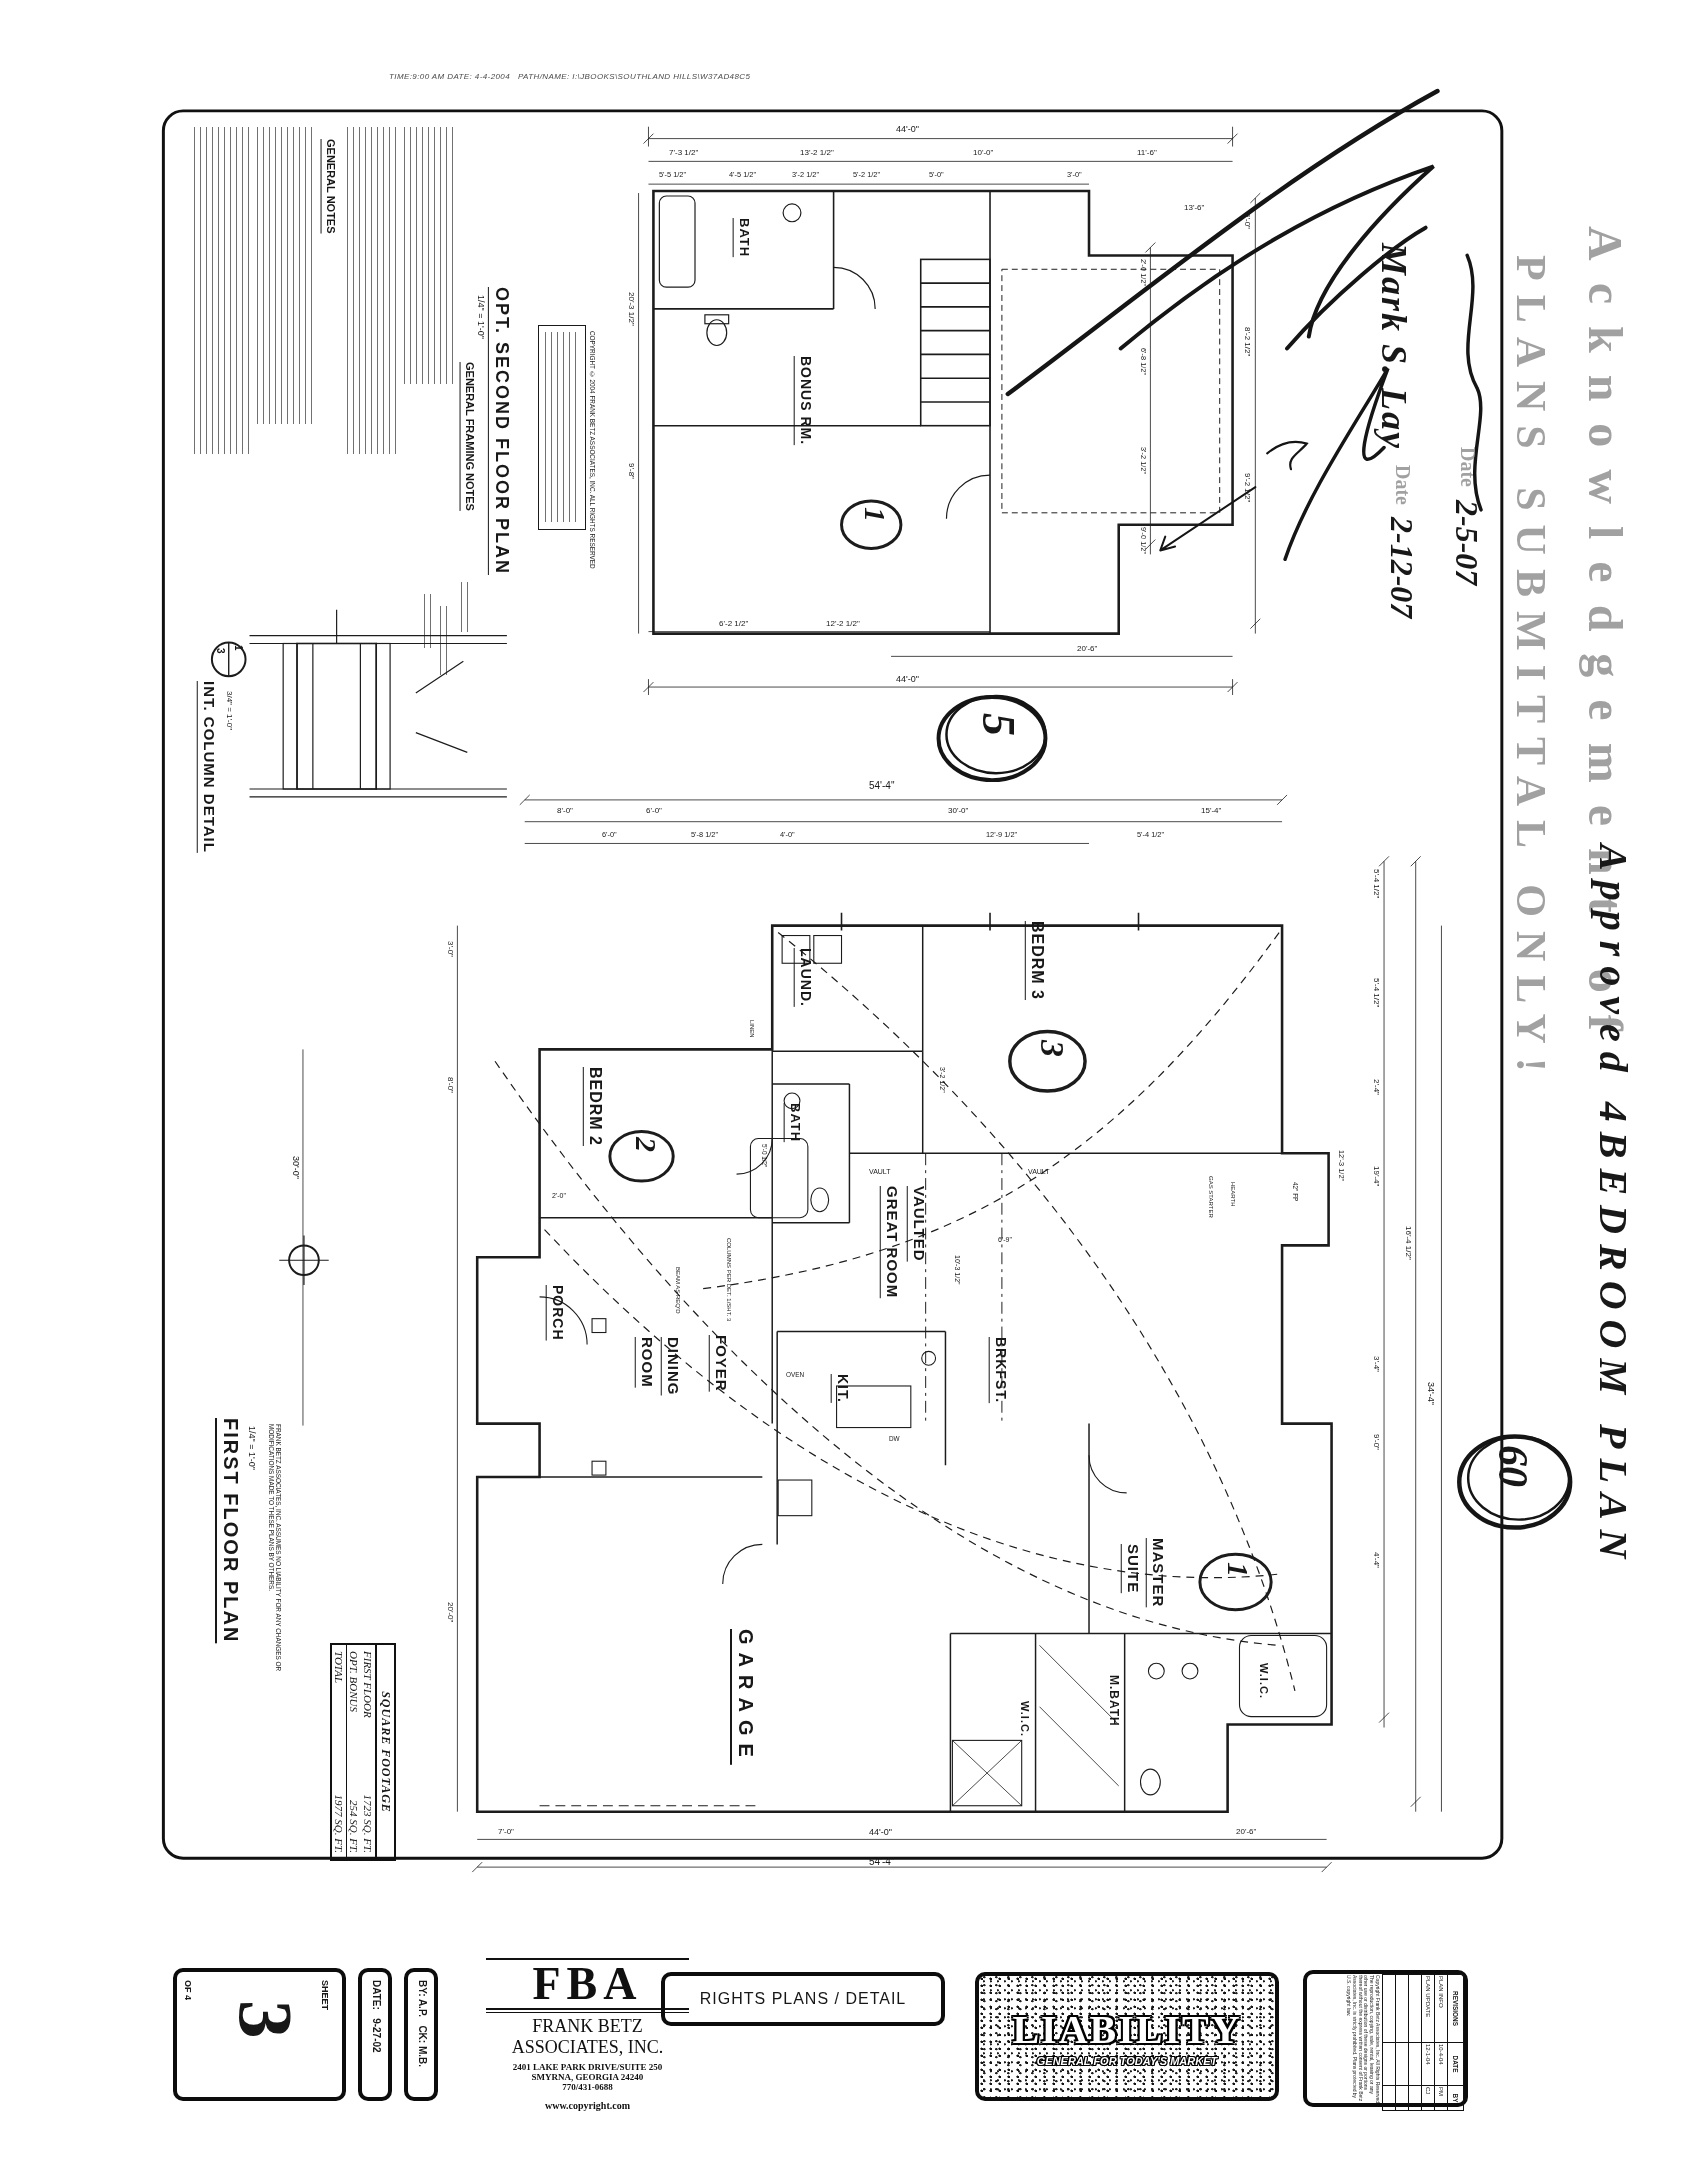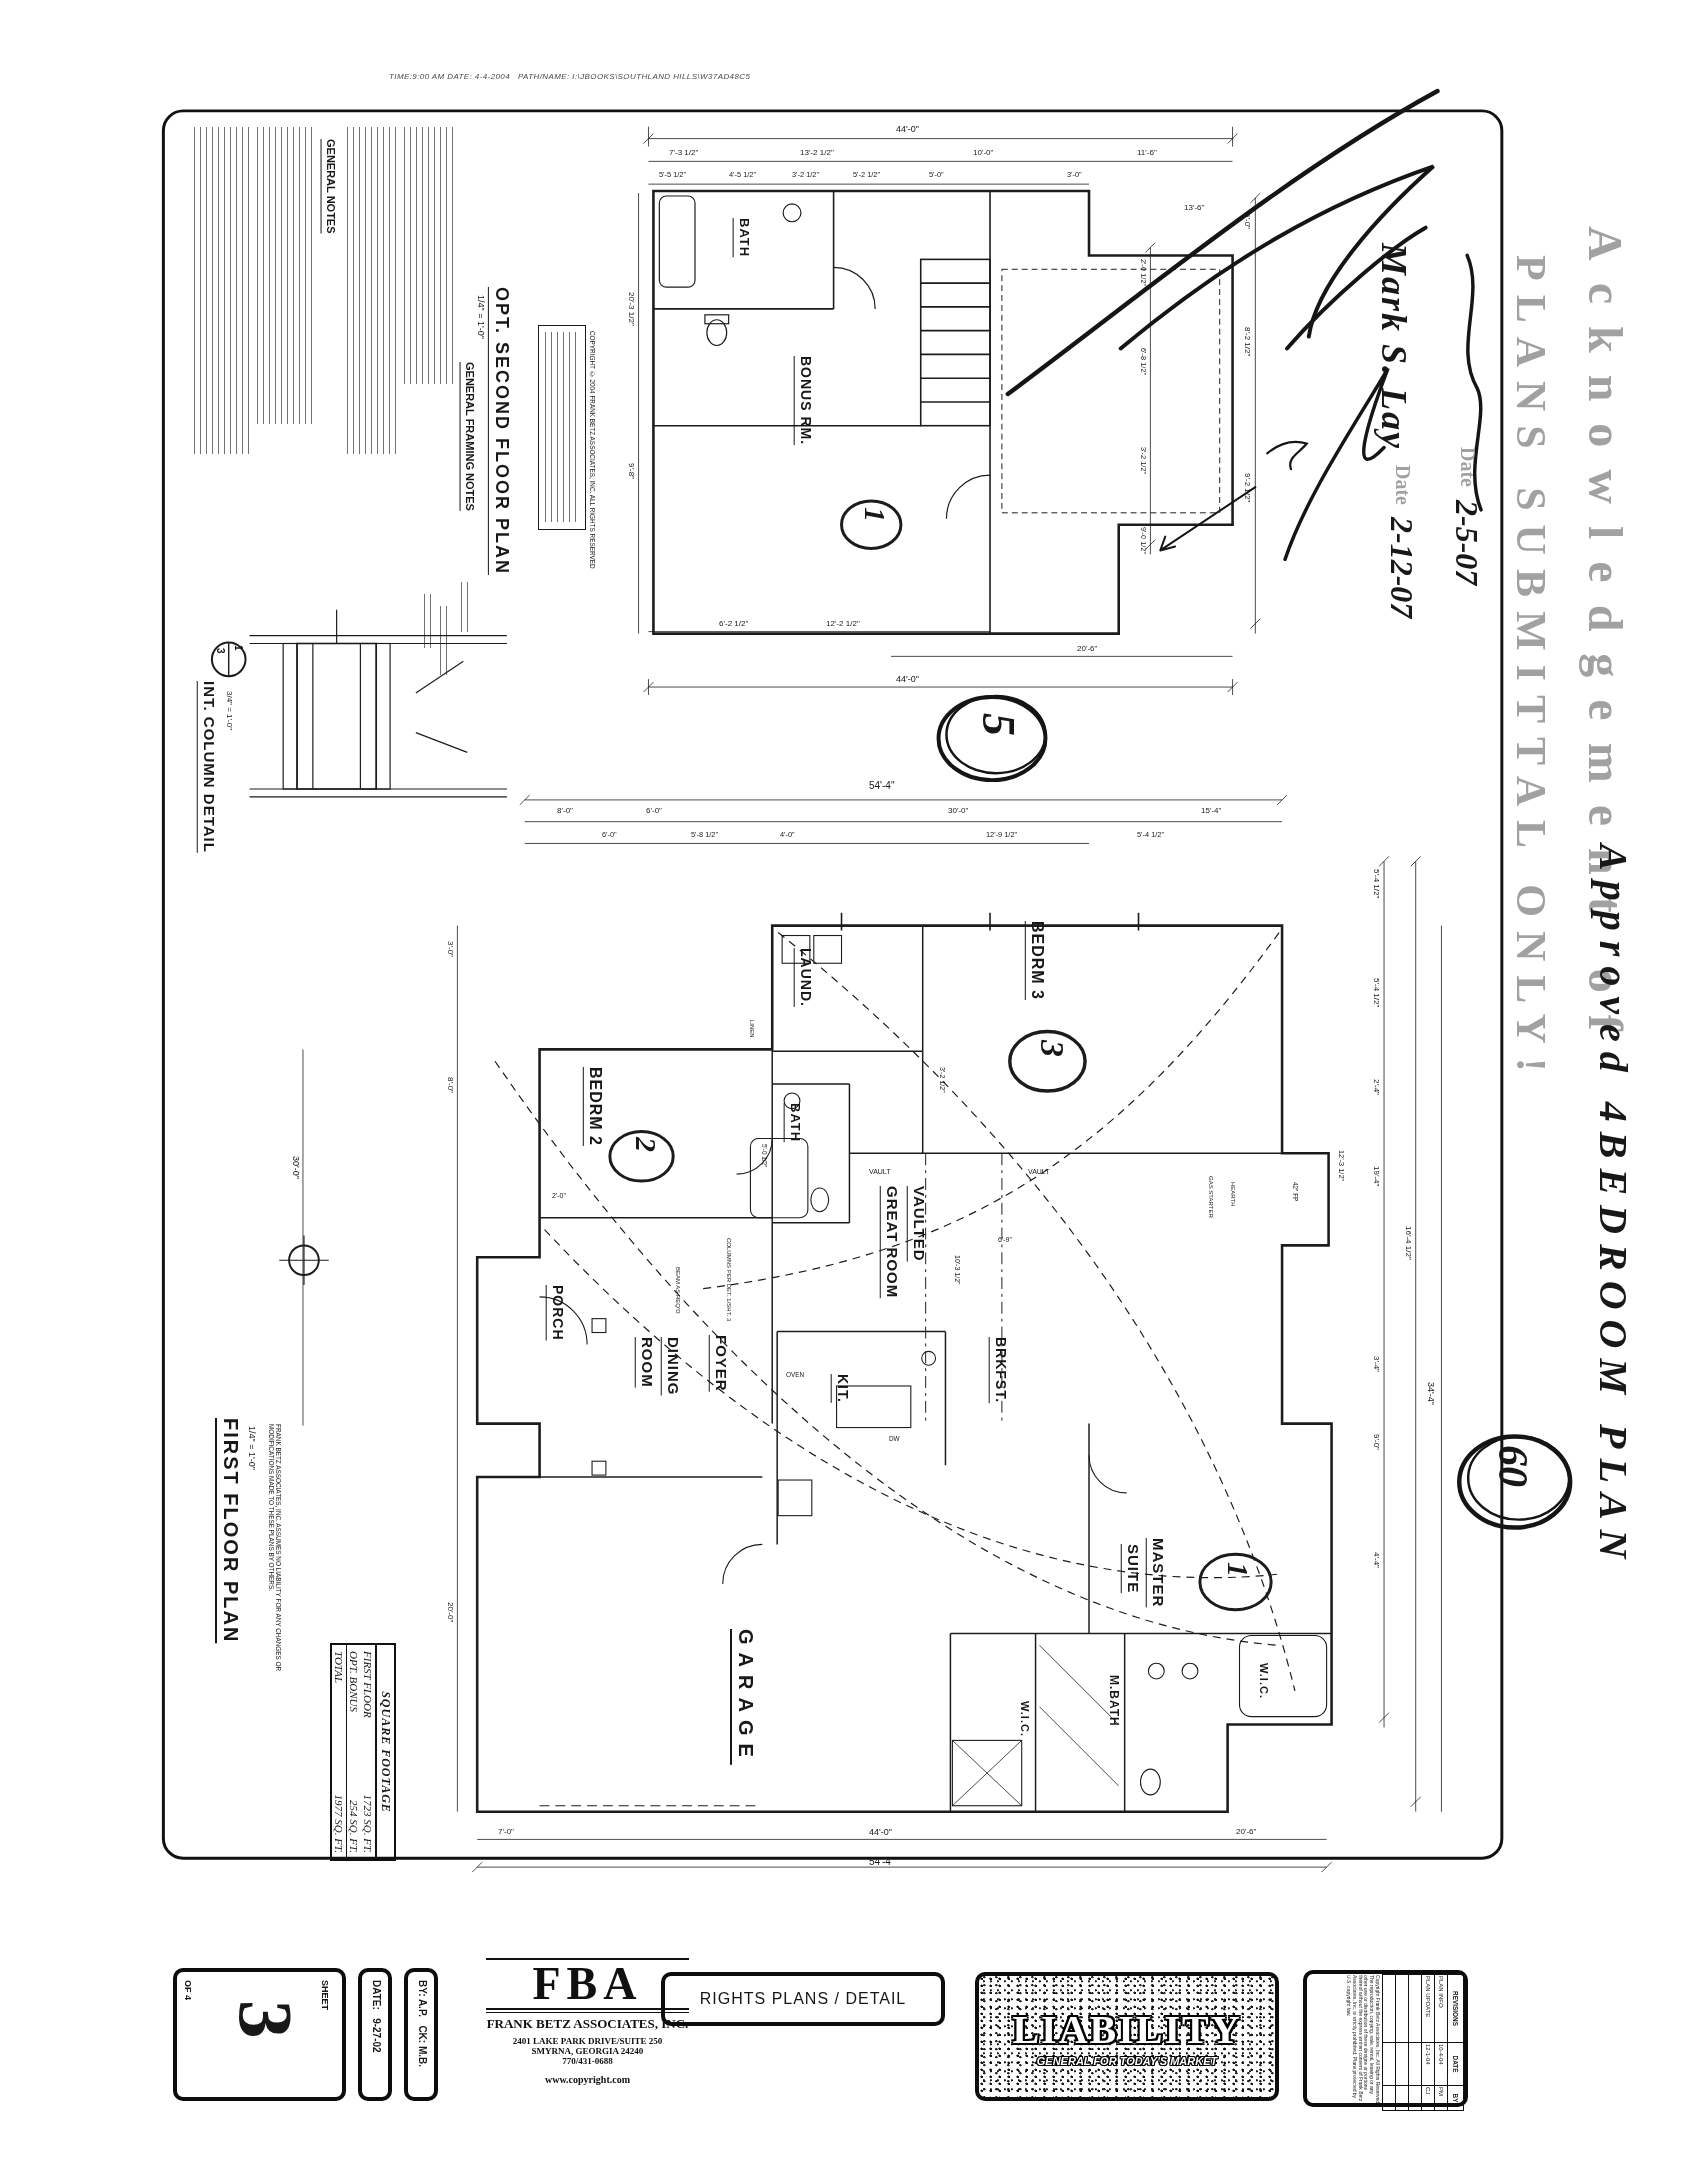--- a/index.html
+++ b/index.html
@@ -348,21 +348,21 @@
 
   <div class="tb-box" style="left:404px;top:1968px;width:34px;height:133px;">
     <span class="lbl v" style="left:8px;top:8px;font-size:10px;font-weight:bold;">BY: A.P.   CK: M.B.</span>
   </div>
 
   <div class="fba" style="left:447px;top:1958px;width:203px;margin-left:39px;">
     <div class="rule"></div>
     <div style="font-size:46px;font-weight:bold;letter-spacing:6px;line-height:1.05;">FBA</div>
     <div class="rule"></div>
       <div class="rule2"></div>
-    <div style="font-size:13px;font-weight:bold;margin-top:3px;">FRANK BETZ ASSOCIATES, INC.</div>
+    <div style="font-size:18px;font-weight:normal;margin-top:3px;">FRANK BETZ ASSOCIATES, INC.</div>
     <div style="font-size:9px;font-weight:bold;margin-top:4px;">2401 LAKE PARK DRIVE/SUITE 250</div>
     <div style="font-size:9px;font-weight:bold;">SMYRNA, GEORGIA 24240</div>
     <div style="font-size:9px;font-weight:bold;">770/431-0688</div>
     <div style="font-size:10px;font-weight:bold;margin-top:8px;">www.copyright.com</div>
   </div>
 
   <div class="tb-box tb-center" style="left:661px;top:1972px;width:284px;height:54px;">
     <span style="font-size:16px;letter-spacing:1px;">RIGHTS PLANS / DETAIL</span>
   </div>
 

